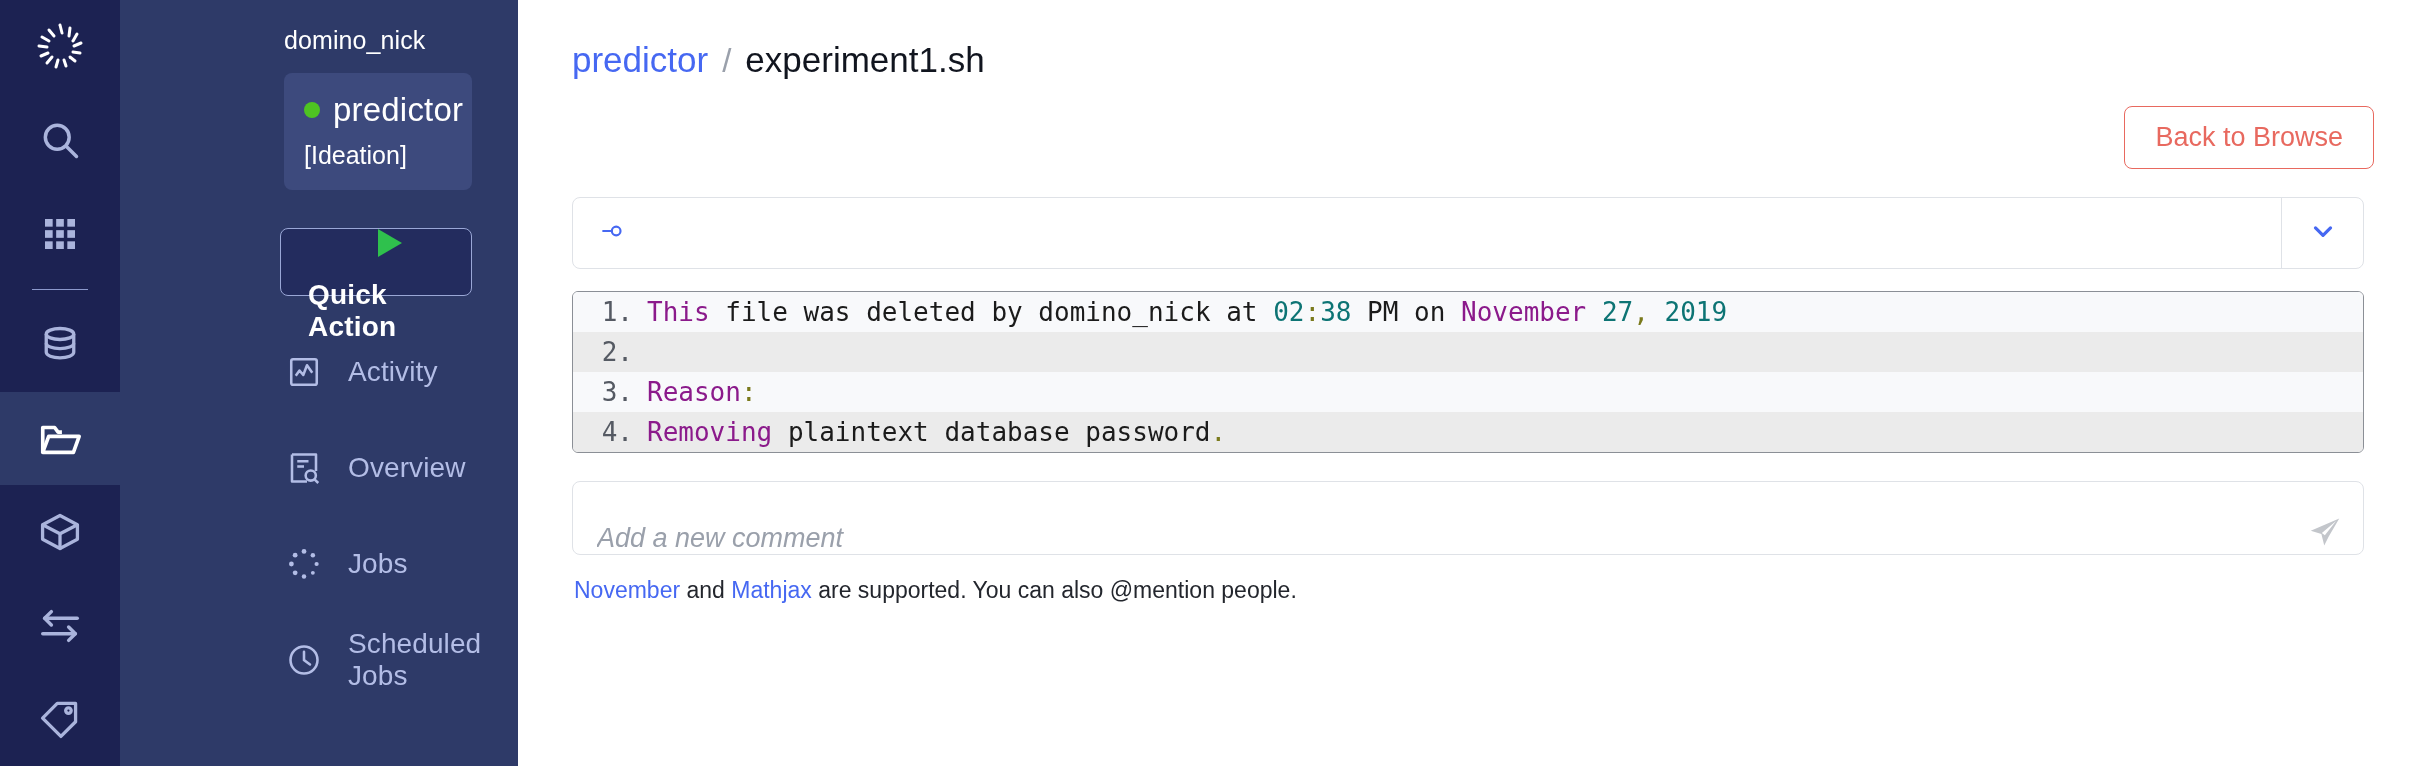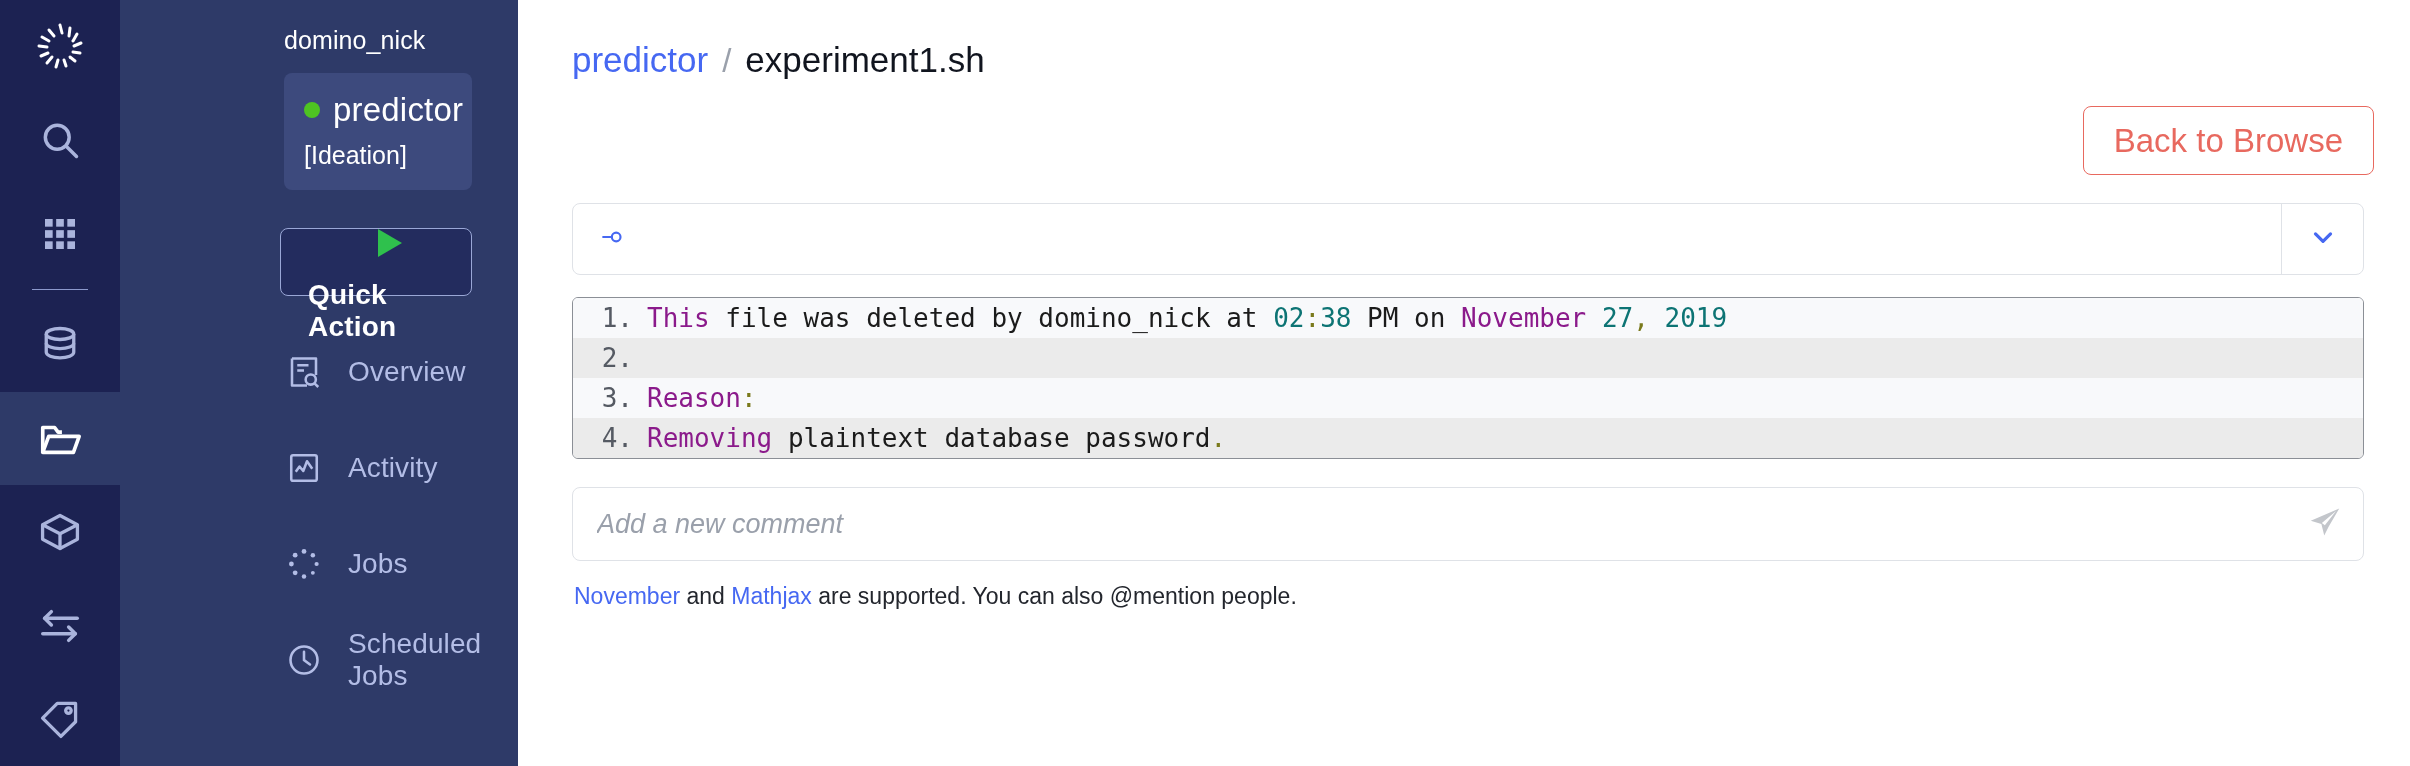--- a/index.html
+++ b/index.html
@@ -86,21 +86,21 @@
   .crumb-link { color: #4668f2; font-size: 35px; }
   .crumb-sep { color: #9aa0ab; font-size: 33px; }
   .crumb-current { color: #11151f; font-size: 35px; }
 
   .backbtn-row { display: flex; justify-content: flex-end; padding: 26px 8px 0 0; }
   .back-btn {
     border: 1.5px solid #e8695f;
     color: #e8695f;
     background: #ffffff;
     border-radius: 8px;
-    font-size: 33px;
+    font-size: 27px;
     padding: 17px 30px;
     font-family: "Liberation Sans", sans-serif;
     line-height: 1;
   }
 
   .commit-bar {
     margin: 28px 18px 0 18px;
     height: 72px;
     border: 1.5px solid #dfe2e7;
     border-radius: 8px;
@@ -140,21 +140,21 @@
 
   .discussion-title {
     margin: 36px 0 0 20px;
     font-size: 38px; color: #1b1e25; font-weight: normal;
   }
   .comment-box {
     margin: 28px 18px 0 18px;
     height: 74px;
     border: 1.5px solid #dfe2e7;
     border-radius: 8px;
-    display: flex; align-items: center;
+    display: flex; align-items: flex-end;
     padding: 0 20px 0 24px;
     background: #ffffff;
   }
   .comment-input {
     flex: 1; border: none; outline: none; background: transparent;
     font-family: "Liberation Sans", sans-serif;
     font-size: 27px; font-style: italic; color: #1b1e25;
   }
   .comment-input::placeholder { color: #9aa0ab; font-style: italic; }
   .helper {
@@ -266,38 +266,38 @@
     <div class="quick-action">
       <span class="play-tri"></span>
       <span class="qa-label">Quick Action</span>
     </div>
 
     <div class="nav">
 
       <div class="nav-item">
         <span>
           <svg width="36" height="36" viewBox="0 0 24 24" fill="none" stroke="#b3bde6" stroke-width="1.7" stroke-linejoin="round">
+            <rect x="3.5" y="3.5" width="17" height="17" rx="1.2"></rect>
+            <path d="M6.5 14.5 L9 11 L11.5 14 L14 7.5 L17.5 12.5"></path>
+          </svg>
+        </span>
+        <span class="nav-label">Activity</span>
+      </div>
+
+      <div class="nav-item">
+        <span>
+          <svg width="36" height="36" viewBox="0 0 24 24" fill="none" stroke="#b3bde6" stroke-width="1.7" stroke-linejoin="round">
             <path d="M4 3 H20 V14 M4 3 V21 H14"></path>
             <path d="M7.5 7.5 H15"></path>
               <path d="M7.5 11 H12"></path>
             <circle cx="16.5" cy="17" r="3.4"></circle>
               <path d="M19 19.6 L21.5 22"></path>
           </svg>
         </span>
         <span class="nav-label">Overview</span>
-      </div>
-
-      <div class="nav-item">
-        <span>
-          <svg width="36" height="36" viewBox="0 0 24 24" fill="none" stroke="#b3bde6" stroke-width="1.7" stroke-linejoin="round">
-            <rect x="3.5" y="3.5" width="17" height="17" rx="1.2"></rect>
-            <path d="M6.5 14.5 L9 11 L11.5 14 L14 7.5 L17.5 12.5"></path>
-          </svg>
-        </span>
-        <span class="nav-label">Activity</span>
       </div>
 
 
       <div class="nav-item">
         <span>
           <svg width="36" height="36" viewBox="0 0 24 24" fill="#b3bde6">
             <circle cx="12" cy="3.6" r="1.6"></circle>
               <circle cx="17.9" cy="6.1" r="1.5"></circle>
             <circle cx="20.4" cy="12" r="1.4"></circle>
               <circle cx="17.9" cy="17.9" r="1.3"></circle>

